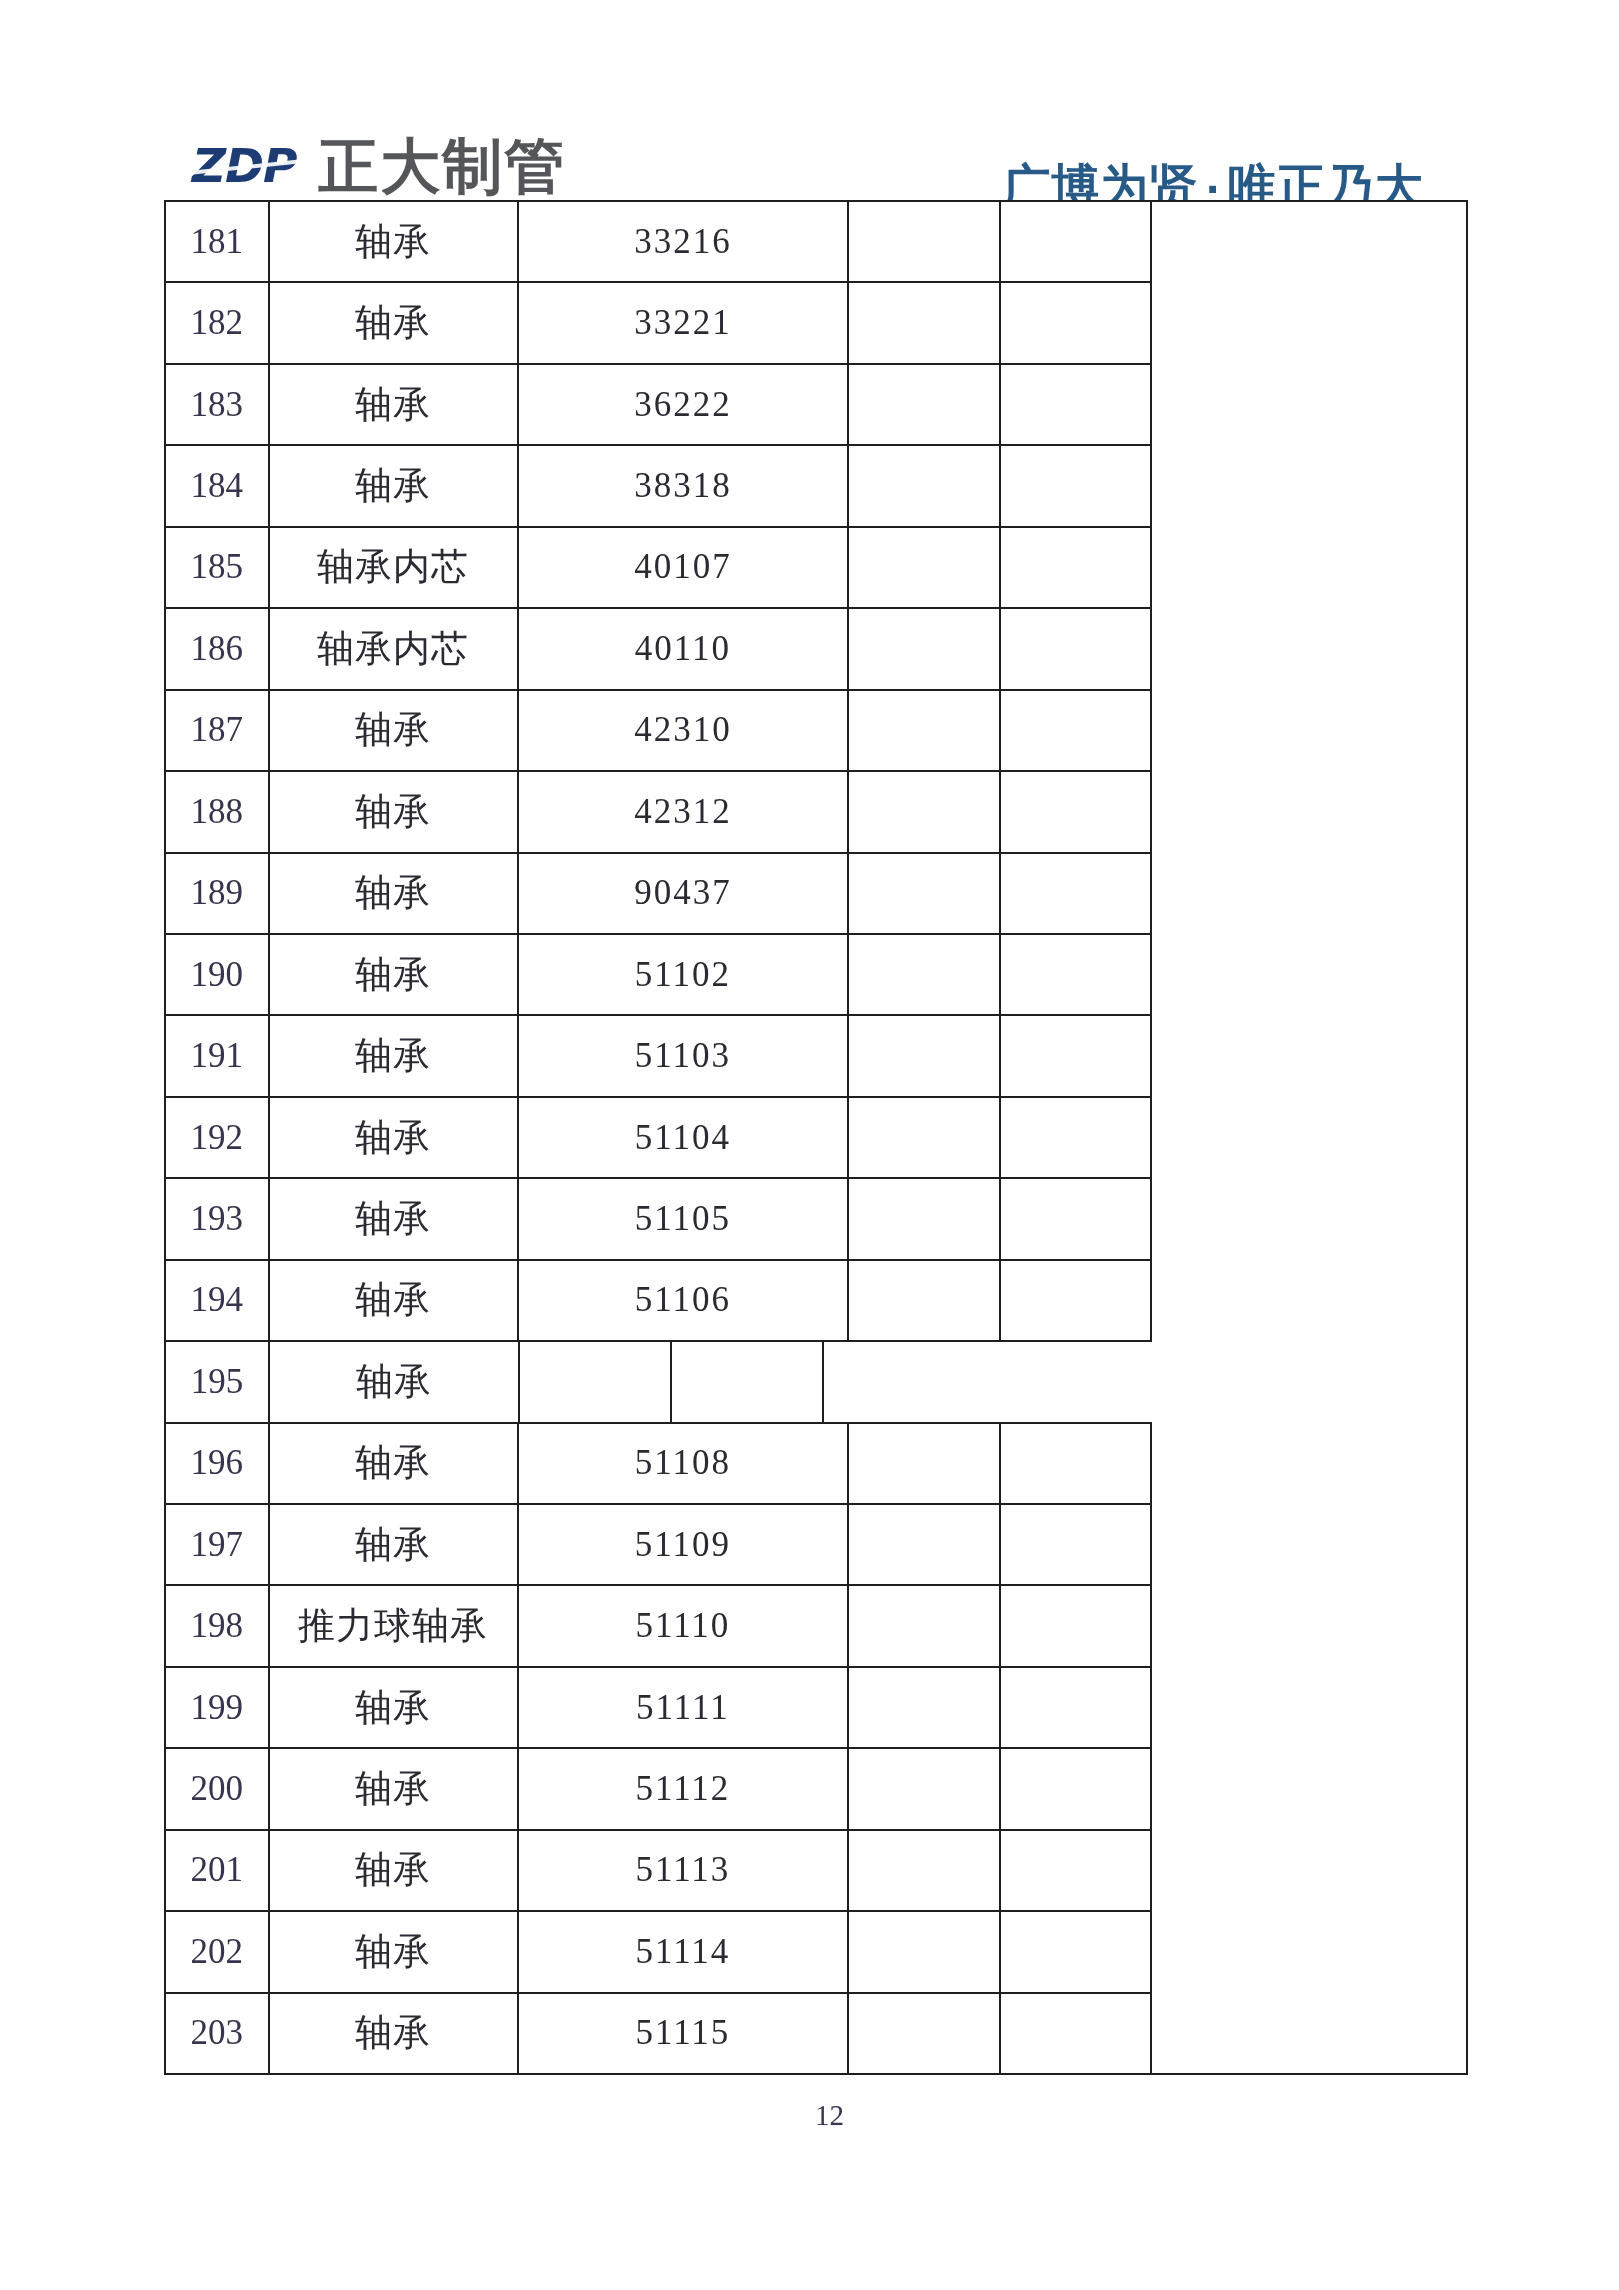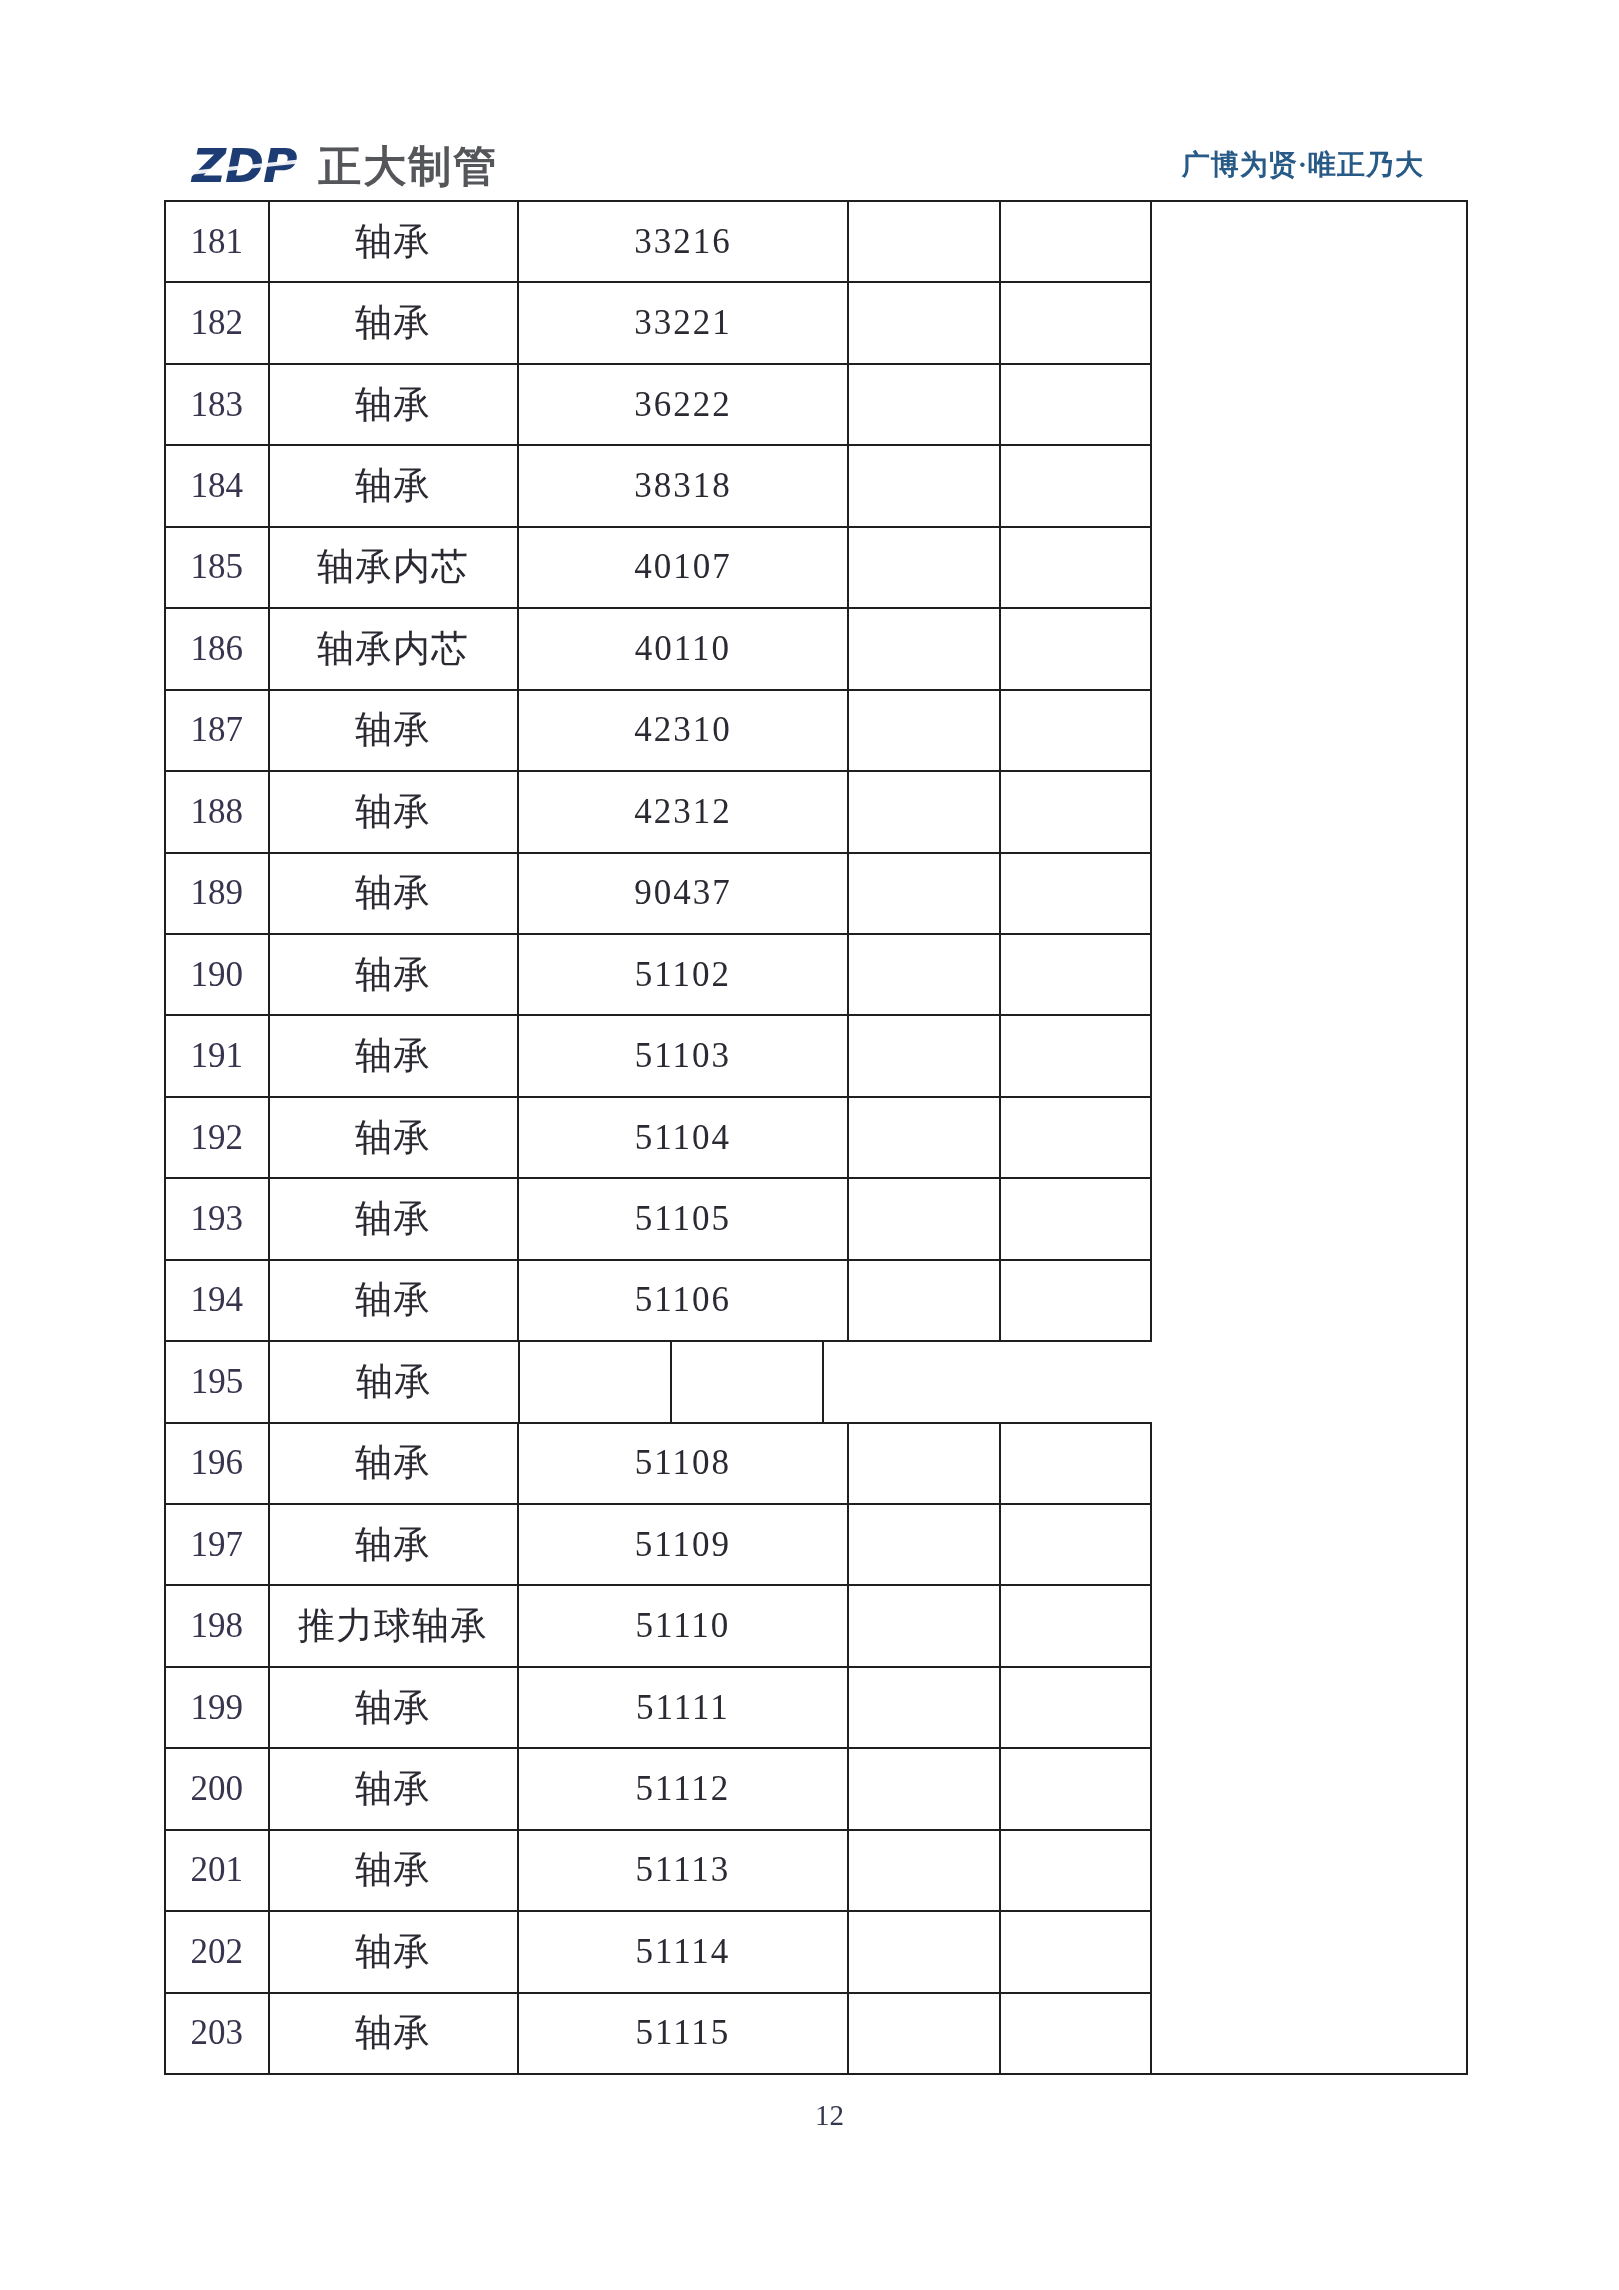--- a/index.html
+++ b/index.html
@@ -39,31 +39,31 @@
   }
   .zdp .swoosh{
     position:absolute;left:-3.9px;top:29px;width:116px;height:3.9px;
     background:#ffffff;opacity:.9;
     transform:rotate(-6deg);
     pointer-events:none;
   }
   .company{
     font-family:"DejaVu Sans", sans-serif;
     font-weight:700;
-    font-size:43px;
+    font-size:60px;
     line-height:1;
     letter-spacing:2px;
     color:var(--company-gray);
     padding-top:7.8px;
   }
   .slogan{
-    position:absolute;right:195px;top:146px;
-    font-family:Liberation Serif, serif;
+    position:absolute;right:195px;top:155px;
+    font-family:Liberation Mono, monospace;
     font-weight:600;
-    font-size:28px;
+    font-size:48px;
     letter-spacing:1px;
     color:var(--slogan-blue);
     white-space:nowrap;
   }
 
   
   .table-wrap{
     position:absolute;left:164px;top:200px;
     width:1304px;height:1875px;
     border:2.9px solid var(--border-black);

